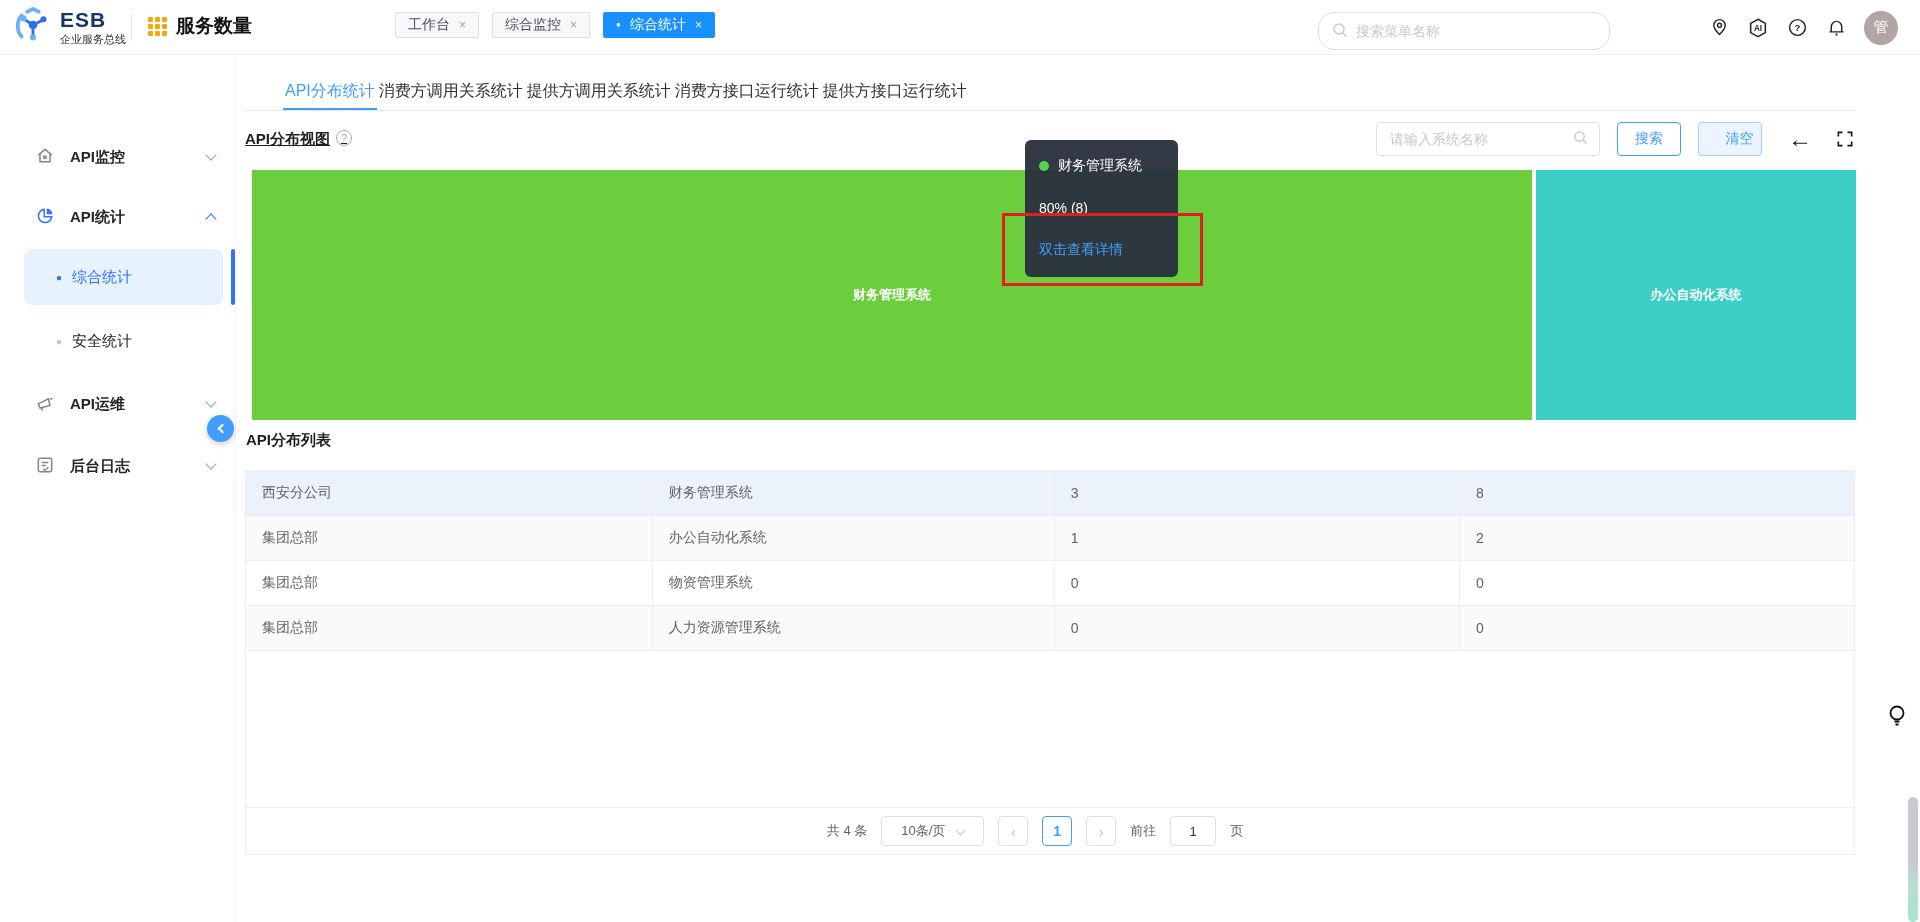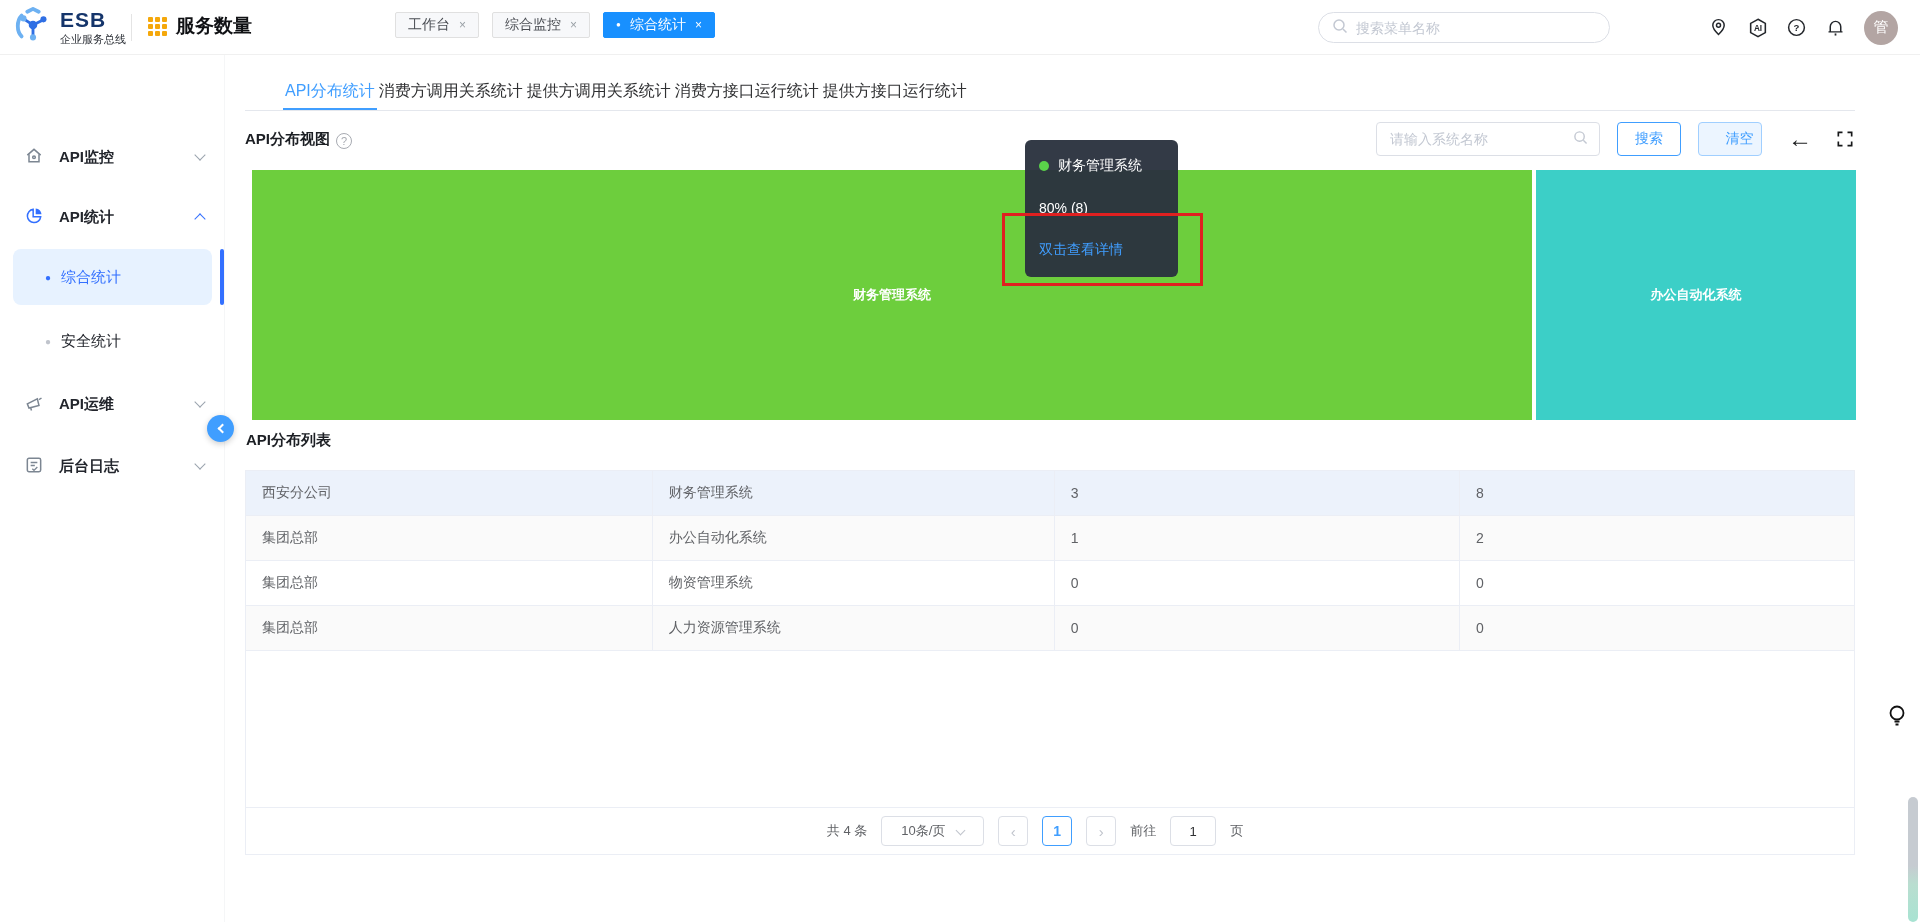--- a/index.html
+++ b/index.html
@@ -21,31 +21,31 @@
   .grid-icon i { width:5px; height:5px; background:#f5a80b; border-radius:1px; }
   .portal-name { font-size:19px; font-weight:700; color:#101114; }
   .wtabs { position:absolute; left:395px; top:12px; display:flex; gap:13px; }
   .wtab { height:26px; display:flex; align-items:center; gap:9px; padding:0 12px;
           border:1px solid #e0e0e0; background:#f7f8fa; font-size:14px; color:#4a4d53;
           border-radius:2px; cursor:pointer; }
   .wtab .x { color:#9aa0a6; font-size:12px; }
   .wtab.active { background:#1890ff; border-color:#1890ff; color:#fff; }
   .wtab.active .x { color:#fff; }
   .wtab .dot { font-size:8px; line-height:1; }
-  .hsearch { position:absolute; left:1318px; top:12px; width:292px; height:31px;
+  .hsearch { position:absolute; left:1318px; top:12px; width:292px; height:38px;
              border:1px solid #dcdfe6; border-radius:16px; display:flex; align-items:center;
              gap:6px; padding:0 13px; color:#c0c4cc; }
   .hsearch input { border:none; outline:none; flex:1; font-size:14px; color:#606266; background:transparent; }
   .hsearch input::placeholder { color:#c3c8d2; }
   .hicons { position:absolute; right:22px; top:0; height:55px; display:flex; align-items:center; gap:17px; }
-  .hicon { width:22px; height:22px; color:#23262b; cursor:pointer; display:flex; align-items:center; justify-content:flex-start; }
+  .hicon { width:22px; height:22px; color:#23262b; cursor:pointer; display:flex; align-items:center; justify-content:flex-end; }
   .avatar { width:34px; height:34px; border-radius:50%; background:#b3a5a3; color:#fff;
             display:flex; align-items:center; justify-content:center; font-size:15px; cursor:pointer; }
   
-  .sidebar { position:absolute; left:0; top:55px; bottom:0; width:225px; background:#fff;
+  .sidebar { position:absolute; left:11px; top:55px; bottom:0; width:225px; background:#fff;
              border-right:1px solid #f5f6f7; z-index:30; }
   .snav { position:absolute; left:0; width:100%; height:48px; display:flex; align-items:center;
           padding:0 20px 0 24px; gap:15px; cursor:pointer; }
   .snav .lbl { flex:1; font-size:15px; font-weight:700; color:#23262d; }
   .chev { width:8px; height:8px; border-right:1.6px solid #9aa3ad; border-bottom:1.6px solid #9aa3ad;
           transform:rotate(45deg); margin-top:-4px; }
   .chev.up { transform:rotate(-135deg); margin-top:4px; border-color:#3370ff; }
   .sub-active { position:absolute; left:13px; right:12px; top:194px; height:56px; background:#e7f2ff;
                 border-radius:8px; display:flex; align-items:center; gap:10px; padding-left:32px;
                 color:#3370ff; font-size:15px; cursor:pointer; }
@@ -61,21 +61,21 @@
                   transform:rotate(45deg); margin-left:3px; }
   
   .ctabs { position:absolute; left:245px; right:65px; top:74px; height:37px;
            border-bottom:1px solid #e4e7ed; display:flex; padding-left:38px; }
   .ctab { font-size:16px; color:#303133; display:flex; align-items:center; cursor:pointer;
           border-bottom:2px solid transparent; padding:0 2px; }
   .ctab.active { color:#409eff; border-bottom-color:#409eff; }
   
   .chart-head { position:absolute; left:245px; right:65px; top:119px; height:40px;
                 display:flex; align-items:center; }
-  .chart-title { font-size:15px; font-weight:700; color:#1c1f24; display:flex; align-items:flex-end; gap:6px; }
+  .chart-title { font-size:15px; font-weight:700; color:#1c1f24; display:flex; align-items:flex-start; gap:6px;text-decoration:underline; }
   .help { width:16px; height:16px; border:1px solid #a8abb2; border-radius:50%; font-size:11px;
           color:#a8abb2; display:flex; align-items:center; justify-content:center; font-weight:400; }
   .spacer { flex:1; }
   .sys-input { width:224px; height:34px; border:1px solid #dcdfe6; border-radius:4px; display:flex;
                align-items:center; padding:0 11px; }
   .sys-input input { border:none; outline:none; flex:1; font-size:14px; background:transparent; }
   .sys-input input::placeholder { color:#c3c8d2; }
   .btn { height:34px; border-radius:4px; font-size:14px; display:flex; align-items:center;
          justify-content:center; cursor:pointer; }
   .btn-search { width:64px; margin-left:17px; border:1px solid #409eff; color:#409eff; background:#fff; }

